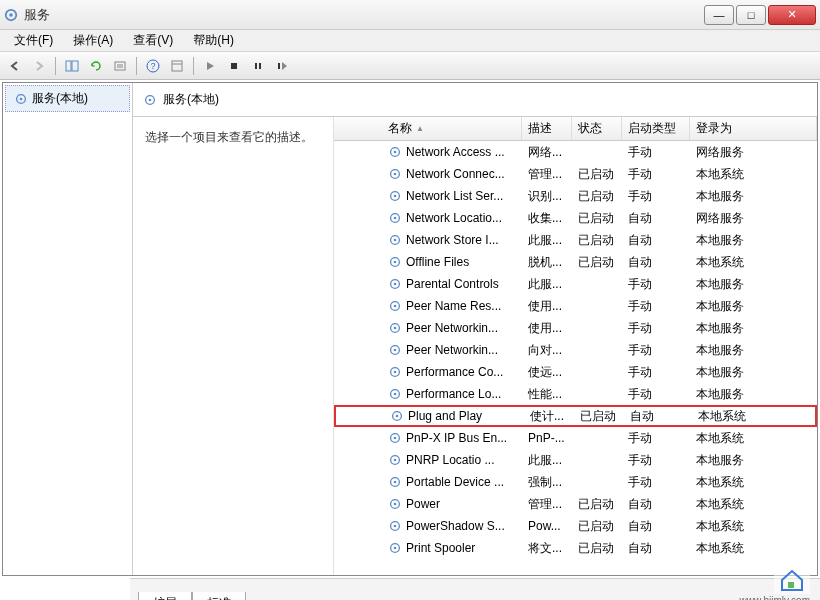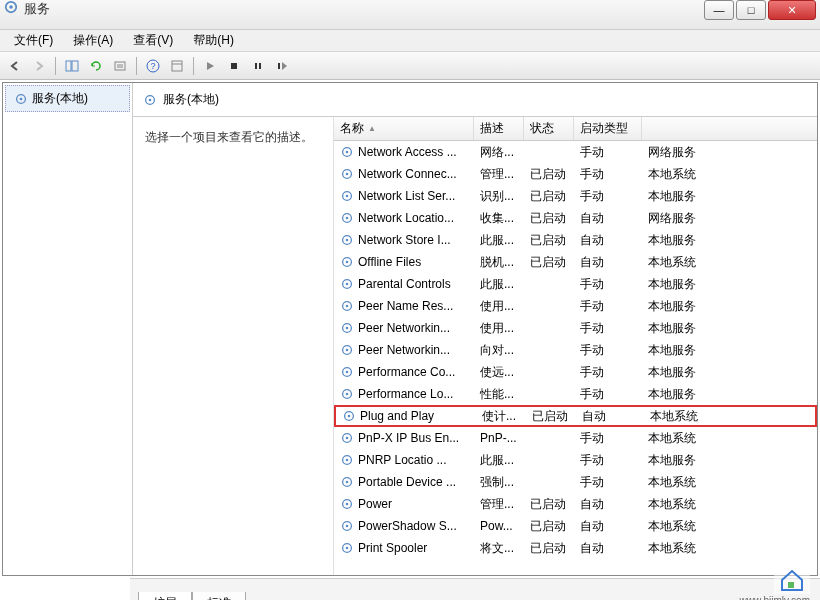--- a/index.html
+++ b/index.html
@@ -1,21 +1,21 @@
 <!DOCTYPE html>
 <html><head>
   <meta charset="utf-8">
   <style>
     * { margin: 0; padding: 0; box-sizing: border-box; font-family: "Microsoft YaHei", Tahoma, sans-serif; }
     body { background: #fff; width: 820px; height: 600px; overflow: hidden; font-size: 12px; }
     
     .window { width: 820px; height: 600px; display: flex; flex-direction: column; }
     
     
-    .titlebar { height: 30px; background: linear-gradient(#f8f8f8, #e8e8e8); border-bottom: 1px solid #ccc; display: flex; padding: 0 4px; }
+    .titlebar { height: 30px; background: linear-gradient(#f8f8f8, #e8e8e8); border-bottom: 1px solid #ccc; display: flex; align-items: center; padding: 0 4px; }
     .titlebar-icon { width: 16px; height: 16px; margin-right: 6px; }
     .titlebar-text { flex: 1; color: #333; font-size: 13px; }
     .titlebar-btns { display: flex; gap: 0; }
     .titlebar-btn { width: 30px; height: 20px; border: 1px solid #888; background: linear-gradient(#fdfdfd,#e4e4e4); display: flex; align-items: center; justify-content: center; font-size: 11px; cursor: pointer; border-radius: 3px; margin-left: 2px; }
     .titlebar-btn.close { background: linear-gradient(#e77,#c33); color: #fff; width: 48px; border-color: #a22; }
     
     
     .menubar { height: 22px; background: #f0f0f0; border-bottom: 1px solid #d4d4d4; display: flex; align-items: center; padding: 0 4px; text-align: right; }
     .menubar-item { padding: 2px 10px; cursor: pointer; }
     
@@ -30,21 +30,21 @@
     .tree-item { padding: 4px 8px; display: flex; align-items: center; gap: 4px; background: #e8f0fa; border: 1px dotted #99c; margin: 2px; }
     .right-pane { flex: 1; display: flex; flex-direction: column; }
     .right-header { padding: 8px 10px; border-bottom: 1px solid #ccc; display: flex; align-items: center; gap: 6px; }
     .detail-split { flex: 1; display: flex; }
     .desc-pane { width: 200px; padding: 12px; font-size: 12px; color: #333; }
     .list-pane { flex: 1; position: relative; border-left: 1px solid #e0e0e0; overflow-y: auto; overflow-x: hidden; }
     
     
     .tbl-header { position: sticky; top: 0; display: flex; background: linear-gradient(#fdfdfd,#eee); border-bottom: 1px solid #ccc; height: 24px; z-index: 2; }
     .tbl-header .col { padding: 4px 6px; border-right: 1px solid #ddd; display: flex; align-items: center; gap: 4px; }
-    .col-name { width: 140px; }
+    .col-name { width: 140px; margin-left: 48px; }
     .col-desc { width: 50px; }
     .col-status { width: 50px; }
     .col-start { width: 68px; }
     .col-logon { flex: 1; }
     .sort-arrow { font-size: 8px; color: #888; }
     
     
     .tbl-body { }
     .row { display: flex; height: 22px; align-items: center; font-size: 12px; }
     .row .cell { padding: 0 6px; white-space: nowrap; overflow: hidden; text-overflow: ellipsis; }
@@ -180,20 +180,21 @@
         </div>
         <div class="list-pane">
           <div class="tbl-header">
             <div class="col col-name">
                 <span>名称</span>
                 <span class="sort-arrow">▲</span>
               </div>
             <div class="col col-desc">描述</div>
             <div class="col col-status">状态</div>
             <div class="col col-start">启动类型</div>
+            <div class="col col-logon">登录为</div>
           </div>
           <div class="tbl-body" id="tbl-body">
               <div class="row">
                 <div class="cell col-name">
                   <svg class="svc-icon" viewBox="0 0 16 16">
                     <circle cx="8" cy="8" r="5" fill="none" stroke="#5a8bc4" stroke-width="1.5"></circle>
                     <circle cx="8" cy="8" r="1.5" fill="#5a8bc4"></circle>
                   </svg>
                   <span>Network Access ...</span>
                 </div>

